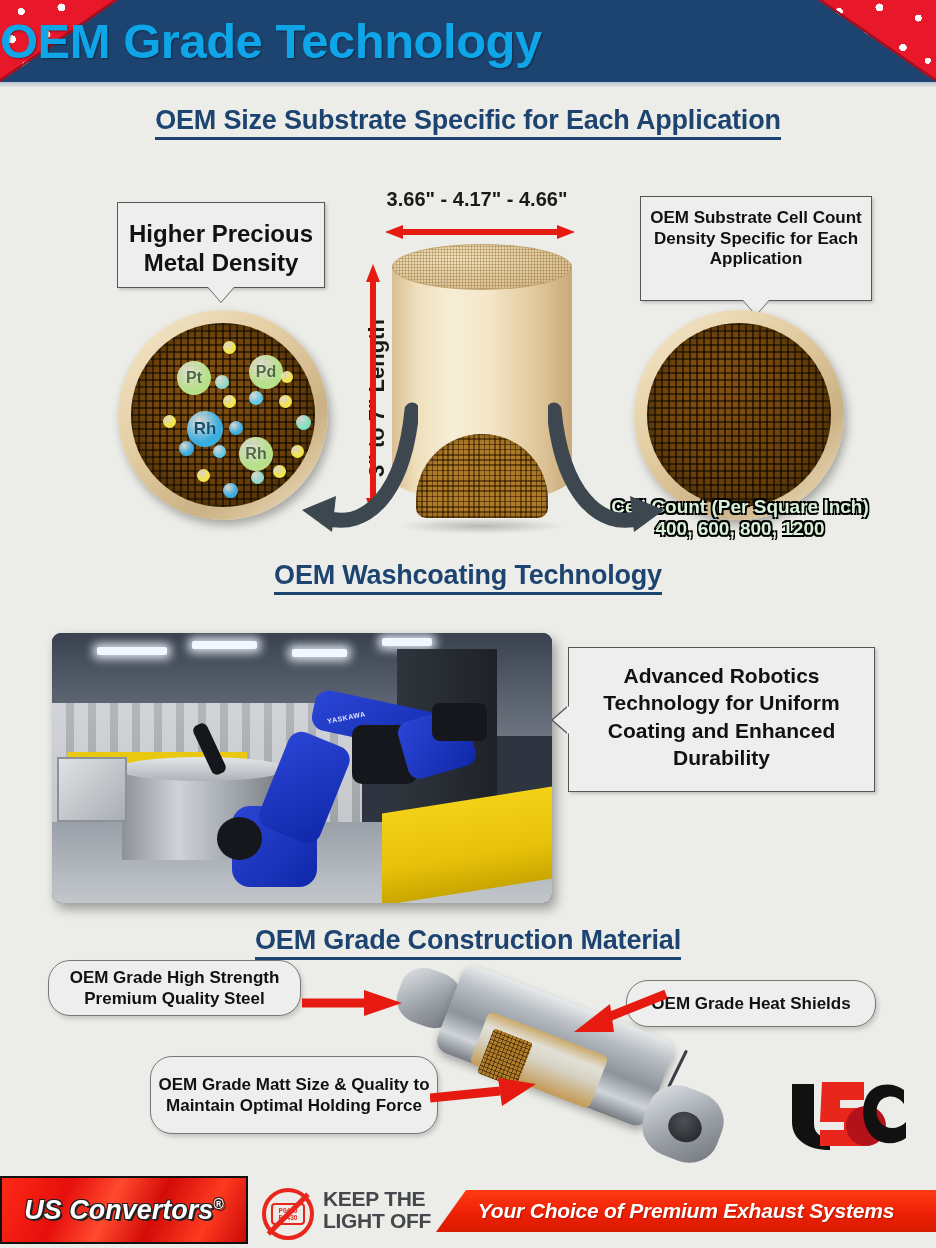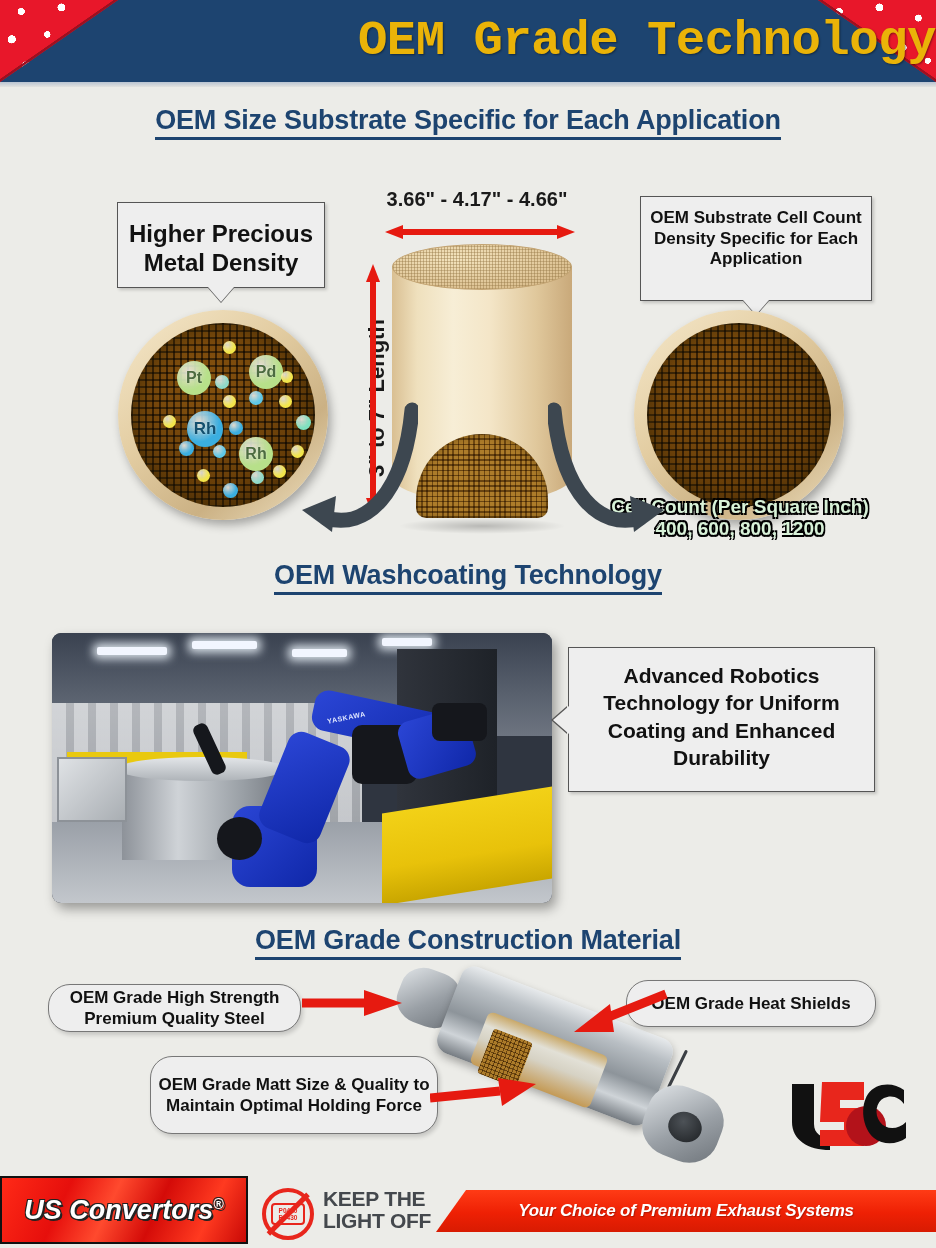--- a/index.html
+++ b/index.html
@@ -15,27 +15,26 @@
   .header {
     position: relative;
     width: 936px; height: 82px;
     background: #1d4470;
     overflow: hidden;
   }
   .header-title {
     position: absolute;
     left: 0; right: 0; top: 50%;
     transform: translateY(-50%);
-    text-align: right;
-    color: #eab308;
+    text-align: left;
+    color: #0ea5e9;
     font-size: 49px;
     font-weight: bold;
     letter-spacing: -0.5px;
     text-shadow: 1px 1px 2px rgba(0,0,0,.4);
-    font-family: Liberation Mono, monospace;
   }
   .stars-corner {
     position: absolute;
     top: 0;
     width: 118px; height: 82px;
     background-color: #e8172a;
     background-image:
       radial-gradient(circle at 18% 14%, #fff 3.4px, transparent 3.6px),
       radial-gradient(circle at 52% 9%, #fff 3.8px, transparent 4px),
       radial-gradient(circle at 85% 22%, #fff 3.4px, transparent 3.6px),
@@ -267,21 +266,21 @@
   
   .sec3 { position: relative; width: 936px; height: 260px; }
   .pill {
     position:absolute; background:#eeeeee;
     border:1.2px solid #777; border-radius: 22px;
     text-align:center; font-weight:bold; color:#111;
     font-size: 17px; line-height:1.25;
     box-shadow: 2px 3px 4px rgba(0,0,0,.16);
     display:flex; align-items:center; justify-content:center;
   }
-  #pill-steel  { left: 48px;  top: 24px;  width: 253px; height: 48px; }
+  #pill-steel  { left: 48px;  top: 0;  width: 253px; height: 56px; }
   #pill-mat    { left: 150px; top: 96px;  width: 288px; height: 78px; }
   #pill-shield { left: 626px; top: 20px;  width: 250px; height: 47px; }
 
   
   .converter { position:absolute; left: 380px; top: 0px; width: 360px; height: 210px; }
   .cv-shell {
     position:absolute; left: 62px; top: 40px; width: 226px; height: 92px;
     background: linear-gradient(to bottom,#e7eaec 0%,#b9bfc4 22%,#8d949a 55%,#cfd4d8 78%,#767c82 100%);
     border-radius: 14px;
     transform: rotate(21deg);
@@ -358,21 +357,21 @@
     letter-spacing:-.3px;
   }
 
   .tagline {
     position:absolute; right: 0; top: 28px; width: 500px; height: 42px;
     background: linear-gradient(to bottom,#ff3b15,#ee2004 55%,#d81b02);
     clip-path: polygon(30px 0, 100% 0, 100% 100%, 0 100%);
     display:flex; align-items:center; justify-content:center;
   }
   .tagline-text {
-    color:#fff; font-size: 17px; font-weight:bold; font-style:italic;
+    color:#fff; font-size: 21px; font-weight:bold; font-style:italic;
     letter-spacing:-.2px; text-shadow: 1px 1px 1px rgba(0,0,0,.25);
   }
 
   .usc-logo { position:absolute; right: 24px; bottom: 94px; width: 128px; height: 74px; }
 </style>
 </head>
 <body>
 
 <div class="header">
   <div class="stars-corner stars-left"></div>

